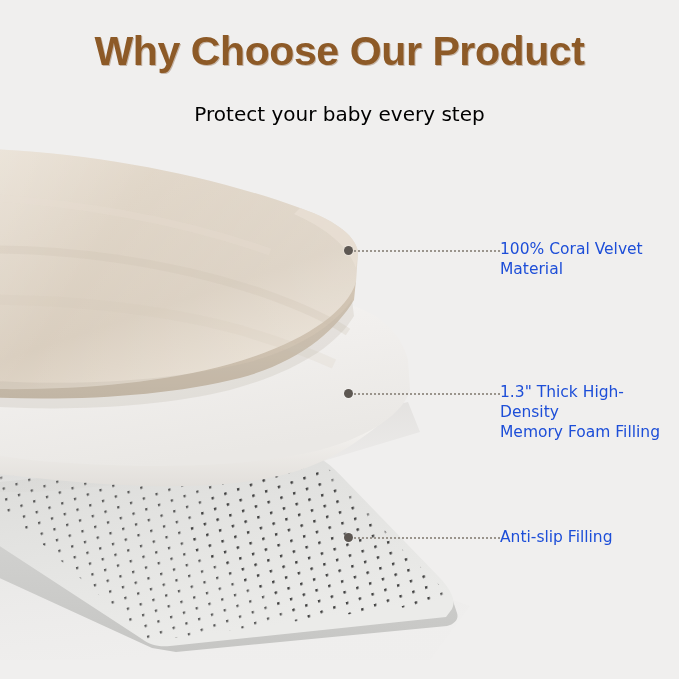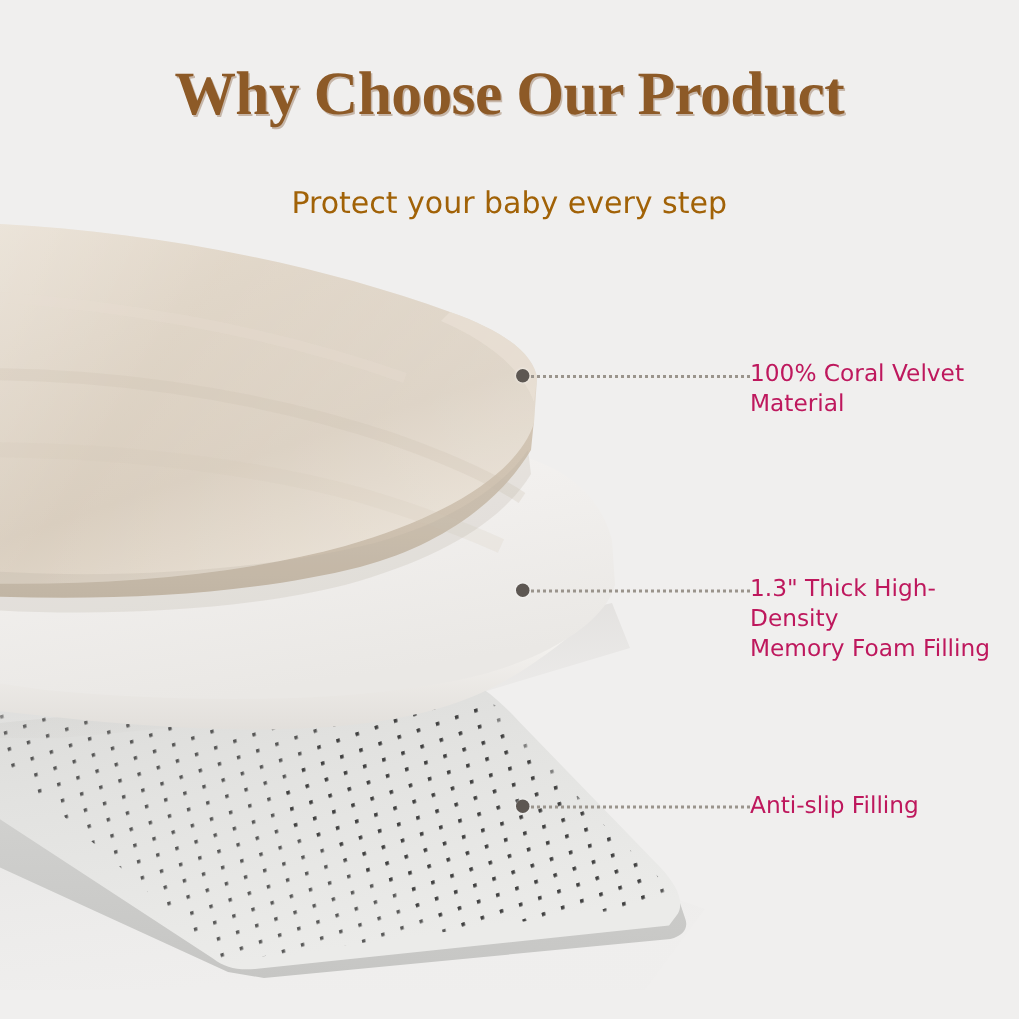--- a/index.html
+++ b/index.html
@@ -26,35 +26,35 @@
   
   .header {
     position: absolute;
     top: 0;
     left: 0;
     width: 679px;
     text-align: center;
     z-index: 40;
   }
   .title {
-    margin: 16px;
+    margin: 6px;
     padding-top: 22px;
     font-size: 41px;
     font-weight: bold;
     letter-spacing: -0.4px;
     color: #8d5a27;
     text-shadow: 1px 1px 0 rgba(120,78,40,0.35);
-    font-family: Liberation Serif, serif;
+    font-family: Liberation Sans, sans-serif;
   }
   .subtitle {
     margin: 0;
     padding-top: 21px;
     font-size: 20px;
     font-weight: normal;
-    color: #a16207;
+    color: #000000;
     font-family: "DejaVu Sans", sans-serif;
   }
 
   
   .stack {
     position: absolute;
     top: 0;
     left: 0;
     width: 679px;
     height: 679px;
@@ -85,21 +85,21 @@
   }
   .callout-line {
     position: absolute;
     height: 0;
     border-top: 2px dotted #9a948c;
   }
   .callout-text {
     position: absolute;
     font-size: 15.5px;
     line-height: 20px;
-    color: #be185d;
+    color: #1d4ed8;
     font-family: "DejaVu Sans", sans-serif;
     white-space: pre-line;
     text-align: left;
   }
 
   
   .c1-dot  { left: 344px; top: 246px; }
   .c1-line { left: 354px; top: 250px; width: 146px; }
   .c1-text { left: 500px; top: 239px; width: 175px; }
   

